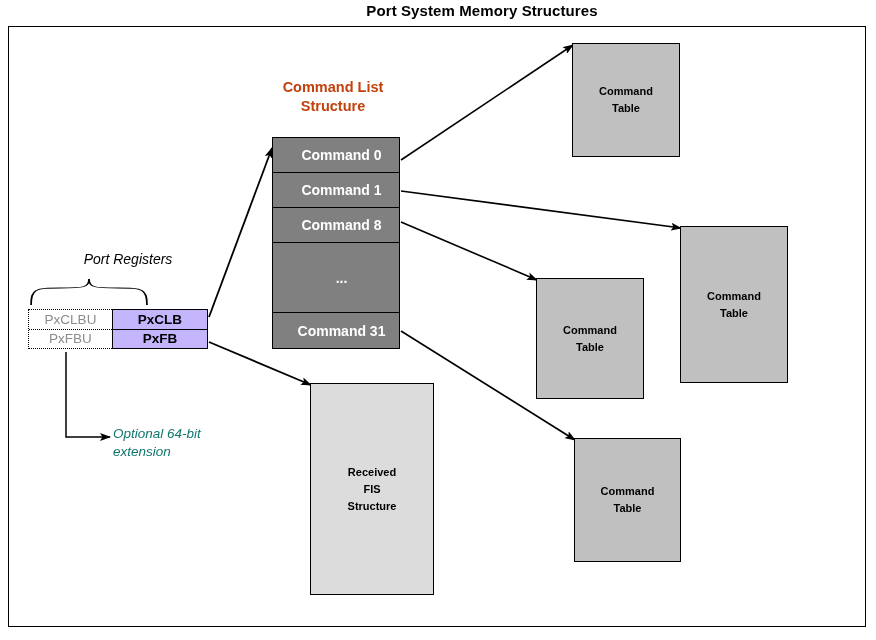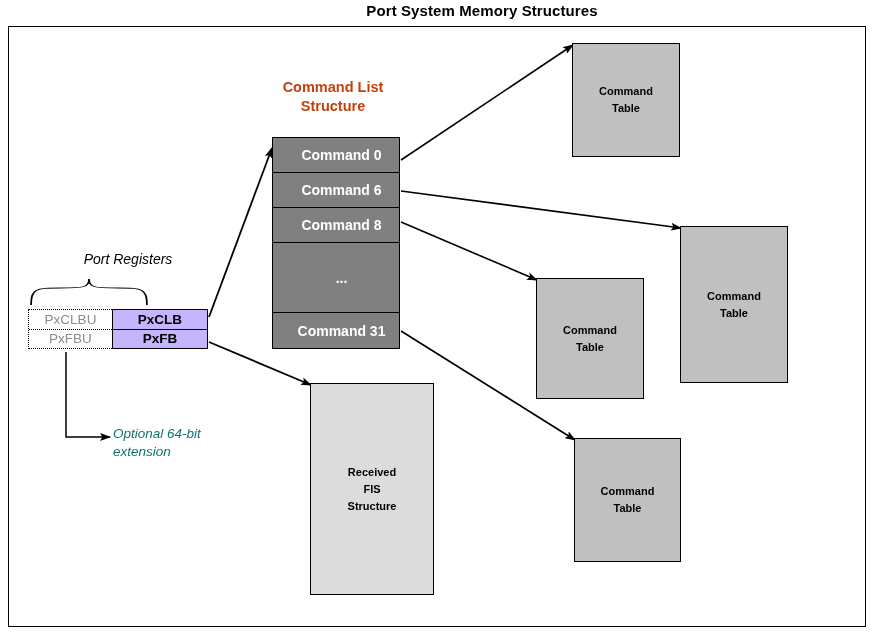--- a/index.html
+++ b/index.html
@@ -212,21 +212,21 @@
     <path d="M66,352 L66,437 L110,437" fill="none" stroke="#000000" stroke-width="1.5" marker-end="url(#arrowhead)"></path>
   </svg>
 
   <div id="command-list-caption">
     <span>Command List</span><br>
     <span>Structure</span>
   </div>
 
   <div id="command-list-structure">
     <div class="command-slot slot-h-normal">Command 0</div>
-    <div class="command-slot slot-h-normal">Command 6</div>
+    <div class="command-slot slot-h-normal">Command 1</div>
     <div class="command-slot slot-h-normal">Command 8</div>
     <div class="command-slot slot-h-ellipsis">...</div>
     <div class="command-slot slot-h-normal">Command 31</div>
   </div>
 
   <div id="command-table-0" class="struct-box cmd-table">
     <div>
       <span>Command</span><br>
       <span>Table</span>
     </div>

